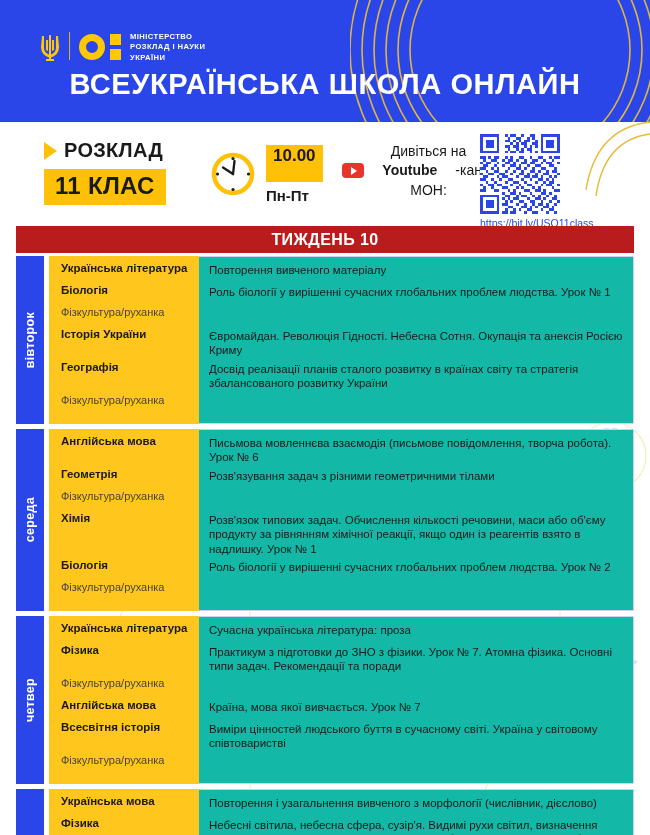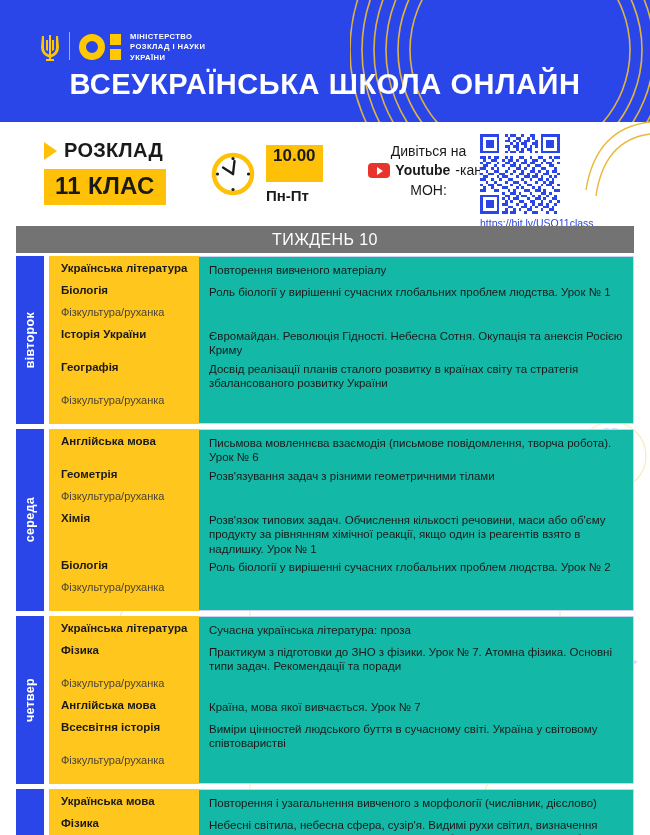--- a/index.html
+++ b/index.html
@@ -58,43 +58,43 @@
   .time-text { padding-top:1px; }
   .time-val {
     background:#FFC107; display:inline-block;
     padding:1px 7px 16px 7px;
     font-size:17px; font-weight:bold; color:#1A1A1A;
   }
   .time-days { margin-top:5px; font-size:15px; font-weight:bold; color:#1A1A1A; }
 
   .yt-block { position:absolute; left:356px; top:20px; width:145px; text-align:center; }
   .yt-l1 { font-size:14px; color:#1A1A1A; line-height:1.32; }
-  .yt-l2 { display:flex; align-items:center; justify-content:flex-end; gap:5px; line-height:1.32; margin-top:1px; }
+  .yt-l2 { display:flex; align-items:center; justify-content:flex-end; gap:18px; line-height:1.32; margin-top:1px; }
   .yt-logo {
     width:22px; height:15px; background:#E8342A; border-radius:4px;
     display:flex; align-items:center; justify-content:center; flex:none;
   }
   .yt-logo::after {
     content:""; width:0; height:0; margin-left:2px;
     border-left:6px solid #fff; border-top:4px solid transparent; border-bottom:4px solid transparent;
   }
   .yt-name { font-size:14px; font-weight:bold; color:#1A1A1A; }
   .yt-suffix { font-size:14px; color:#1A1A1A; }
   .yt-l3 { font-size:14px; color:#1A1A1A; line-height:1.32; margin-top:1px; }
 
   .qr-block { position:absolute; left:480px; top:12px; text-align:center; }
   .qr { width:80px; height:80px; display:block; }
   .qr-url { margin-top:3px; font-size:10.5px; color:#2B46E8; white-space:nowrap; }
 
   
   .week-banner {
     position:absolute; left:16px; top:226px; width:618px; height:27px;
-    background:#737373; color:#fff;
+    background:#b91c1c; color:#fff;
     display:flex; align-items:center; justify-content:center;
-    font-size:16px; font-weight:normal; letter-spacing:.4px;
+    font-size:16px; font-weight:bold; letter-spacing:.4px;
   }
 
   
   .schedule { position:absolute; left:16px; top:256px; width:618px; }
   .day-block { display:flex; align-items:stretch; margin-bottom:5px; }
   .day-tab {
     width:28px; flex:none; background:#2B46E8; margin-right:5px;
     display:flex; align-items:center; justify-content:center;
   }
   .day-tab span {

